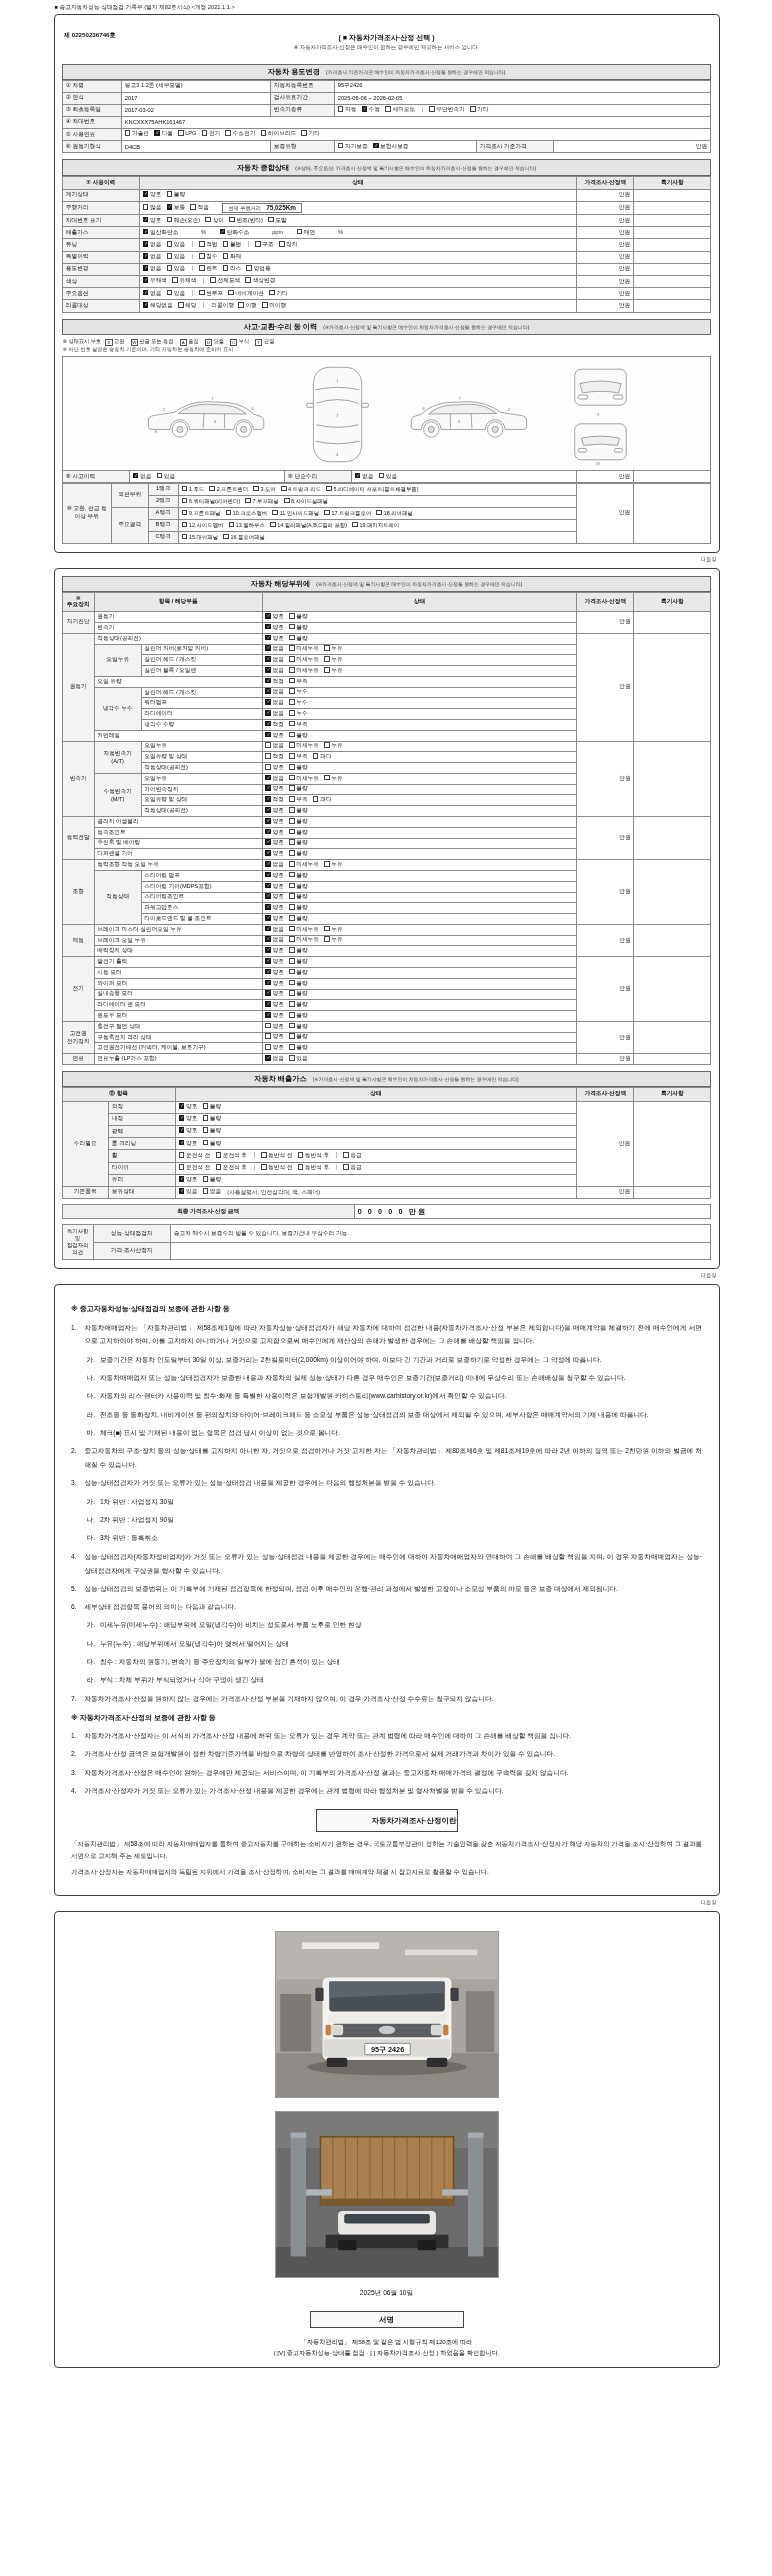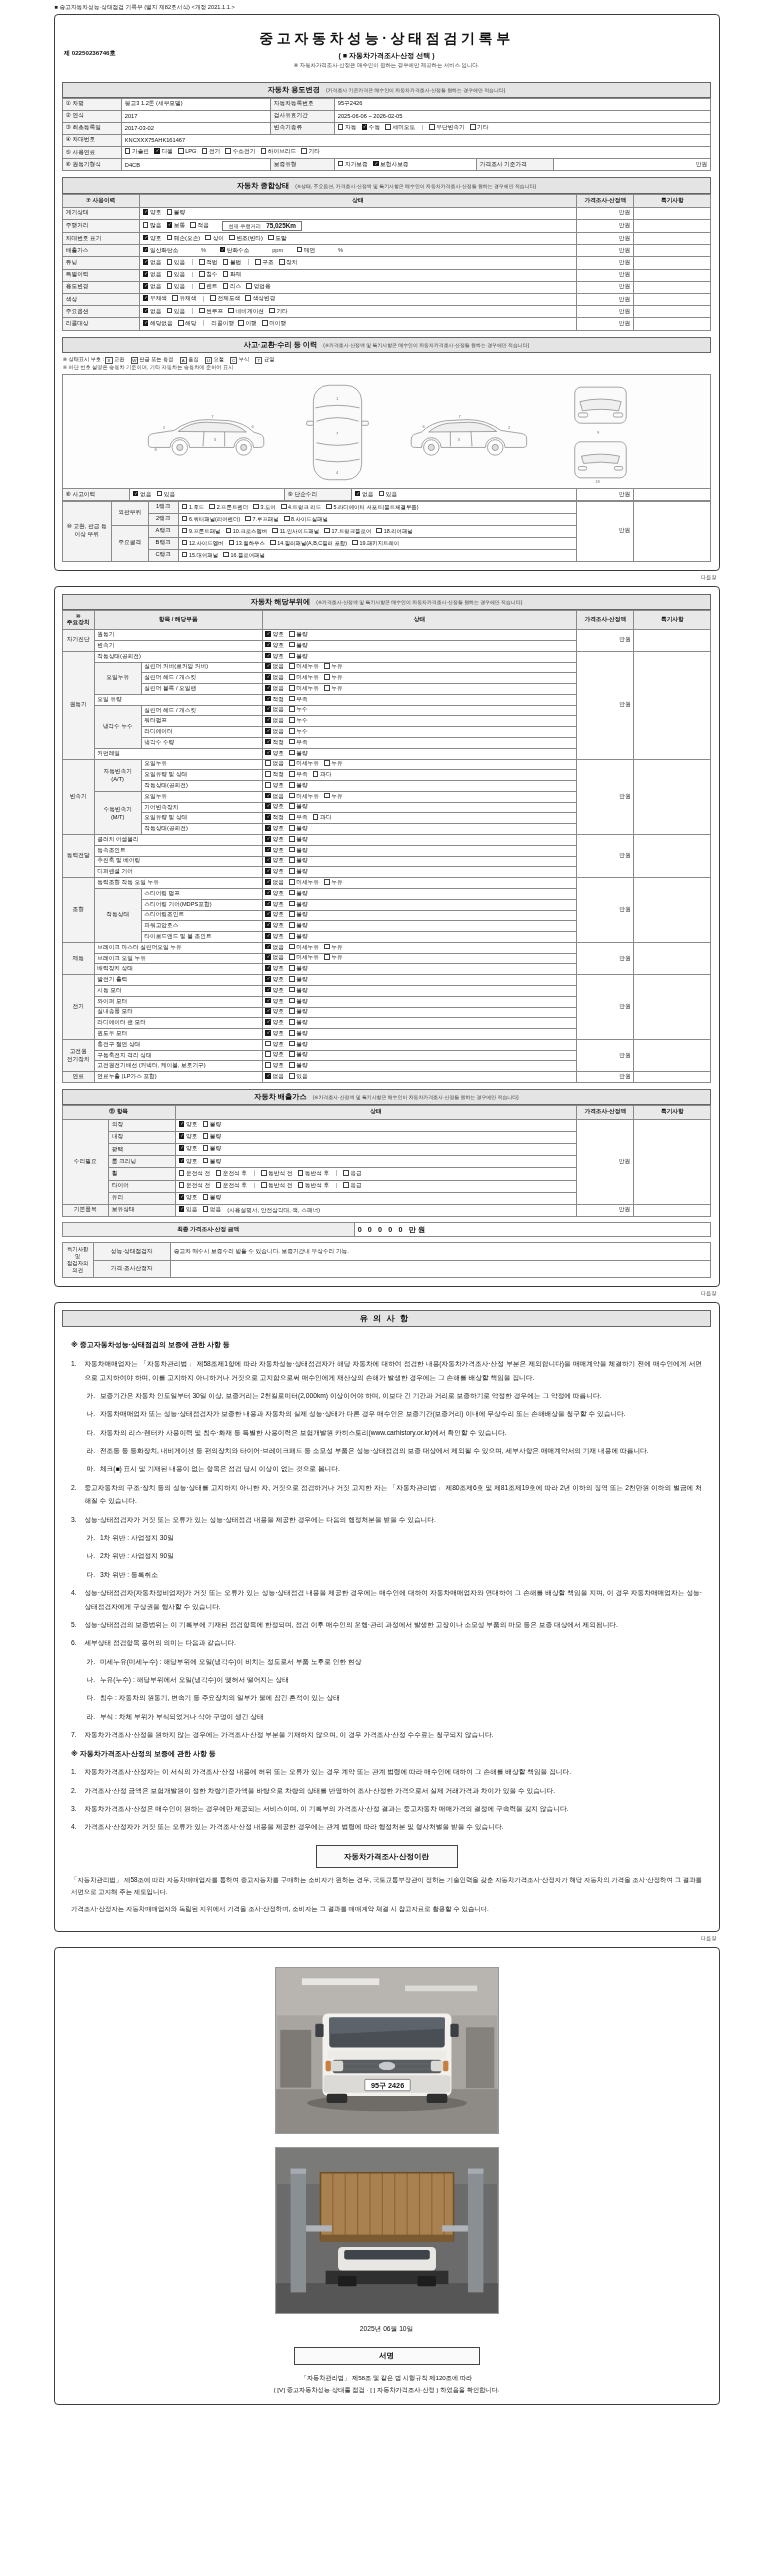--- a/index.html
+++ b/index.html
@@ -75,46 +75,45 @@
   .op-t .role { width:77px; text-align:center; }
   .op-t .optext { height:16.5px; font-size:5.7px; }
 
   .notices-body { padding:6.2px 9.3px 4.1px; font-size:6.7px; line-height:2.05; }
   .nsec-title { font-weight:bold; font-size:7px; margin:5.2px 0 4.1px; }
   .nrow { display:flex; margin-bottom:4.6px; }
   .nrow.lvl1 { margin-left:15.5px; }
   .nnum { width:13.4px; flex:none; }
   .ntext { flex:1; text-align:justify; }
   .def-box {
-    width:142px; margin:11.3px auto 6.2px; border:0.8px solid #444; text-align:center;
+    width:142px; margin:11.3px auto 6.2px; border:0.8px solid #444; text-align:right;
     font-weight:bold; font-size:7.5px; padding:2.6px 0; background:#fafafa;
   }
   .defline { font-size:6.4px; line-height:1.9; margin-bottom:4.1px; text-align:justify; }
 
   .photos-wrap { display:flex; flex-direction:column; align-items:center; gap:12.4px; padding-top:13.4px; }
   .photo-frame { border:0.5px solid #999; line-height:0; }
   .photo-date { text-align:center; font-size:6.7px; margin:11.3px 0 3.1px; }
   .sign-box {
-    width:186px; margin:13.4px auto 7.2px; border:0.8px solid #444; text-align:center;
+    width:154px; margin:13.4px auto 7.2px; border:0.8px solid #444; text-align:center;
     font-weight:bold; font-size:7.5px; padding:2.6px 0; background:#fafafa;
   }
   .sign-line { text-align:center; font-size:6.2px; line-height:1.9; color:#111; }
 </style>
 </head>
 <body>
 
 <div class="page">
 
   <div class="form-ref">■ 중고자동차성능·상태점검 기록부 (별지 제82호서식) &lt;개정 2021.1.1.&gt;</div>
 
   <div class="box">
 
     <div class="title-block">
       <div class="doc-no">제 02250236746호</div>
-      <div class="title">중고자동차성능·상태점검기록부</div>
       <div class="subtitle">( ■ 자동차가격조사·산정 선택 )</div>
       <div class="subtitle-note">※ 자동차가격조사·산정은 매수인이 원하는 경우에만 제공하는 서비스 입니다.</div>
     </div>
 
     <div class="sec-head">
       <span>자동차 용도변경</span>
       <span class="note">(가격조사 기준가격은 매수인이 자동차가격조사·산정을 원하는 경우에만 적습니다)</span>
     </div>
     <table class="t">
       <colgroup>
@@ -701,21 +700,20 @@
       <tr>
         <td class="lab role">가격·조사산정자</td>
         <td class="optext"></td>
       </tr>
     </tbody>
       </table>
   </div>
   <div class="nextpage">다음장</div>
 
   <div class="box">
-    <div class="sec-head" style="margin-top:1px;font-size:8.2px;letter-spacing:5.2px">유의사항</div>
     <div class="notices-body">
       <div class="nsec-title">※ 중고자동차성능·상태점검의 보증에 관한 사항 등</div>
       <div id="notices-1">
           <div class="nrow">
             <span class="nnum">1.</span>
             <span class="ntext">자동차매매업자는 「자동차관리법」 제58조제1항에 따라 자동차성능·상태점검자가 해당 자동차에 대하여 점검한 내용(자동차가격조사·산정 부분은 제외합니다)을 매매계약을 체결하기 전에 매수인에게 서면으로 고지하여야 하며, 이를 고지하지 아니하거나 거짓으로 고지함으로써 매수인에게 재산상의 손해가 발생한 경우에는 그 손해를 배상할 책임을 집니다.</span>
           </div>
           <div class="nrow lvl1">
             <span class="nnum">가.</span>
             <span class="ntext">보증기간은 자동차 인도일부터 30일 이상, 보증거리는 2천킬로미터(2,000km) 이상이어야 하며, 이보다 긴 기간과 거리로 보증하기로 약정한 경우에는 그 약정에 따릅니다.</span>

